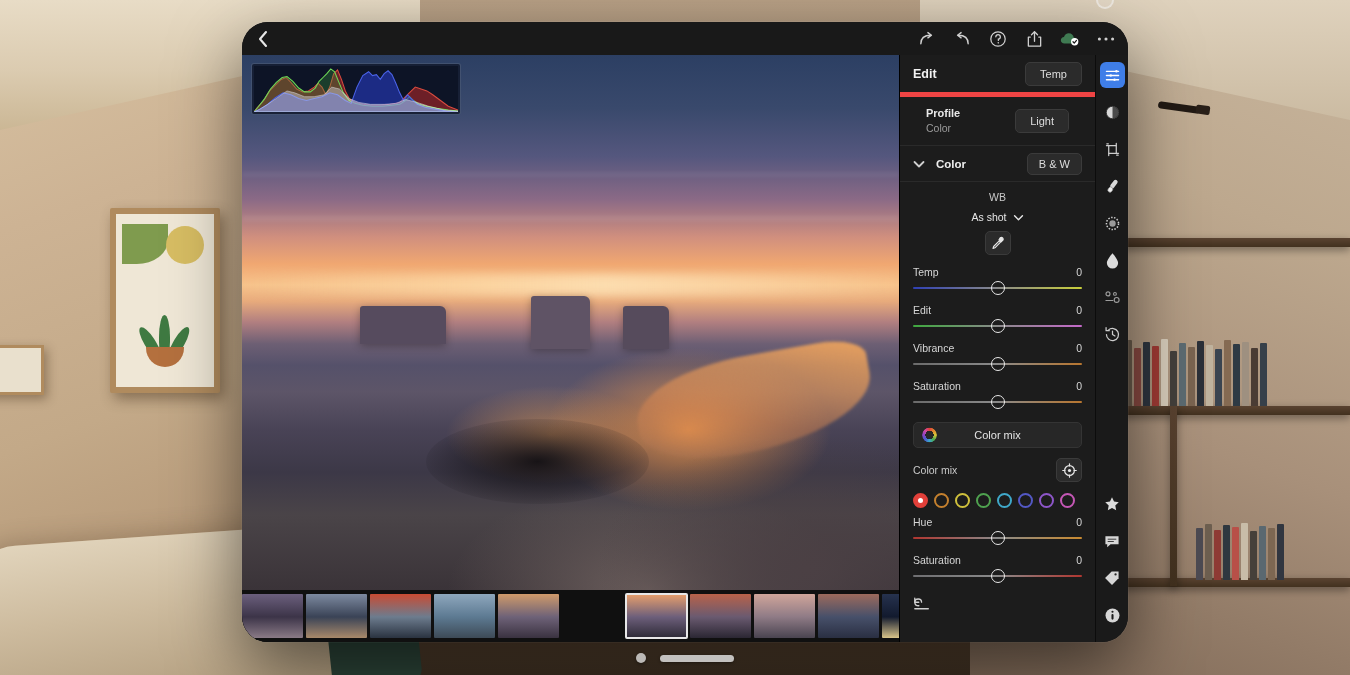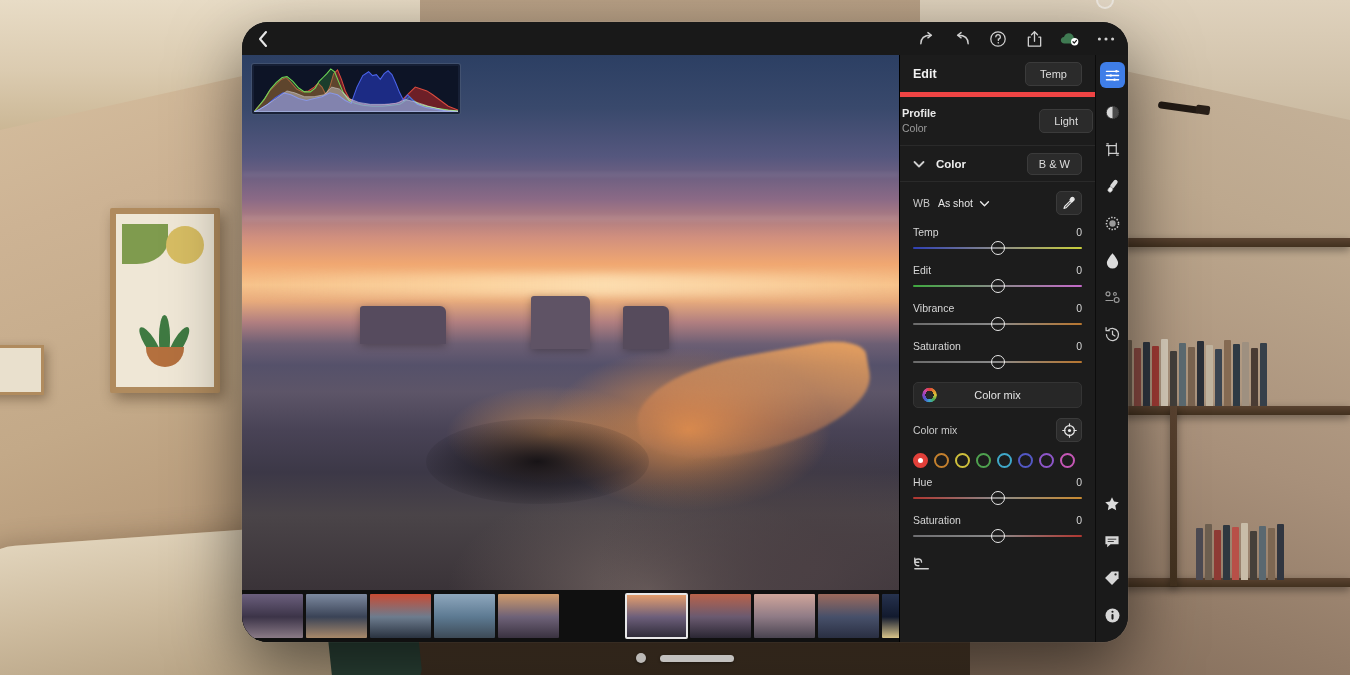--- a/index.html
+++ b/index.html
@@ -239,38 +239,39 @@
     height: 42px; display: flex; align-items: center; justify-content: space-between;
     padding: 0 13px; border-bottom: 5px solid #ef4444;
   }
   .panel-title { color: #f2f2f2; font-size: 12.5px; font-weight: bold; }
   .ghost-btn {
     background: #2b2b2b; color: #ddd; font-size: 11px;
     border: 1px solid #3b3b3b; border-radius: 5px;
     padding: 5px 14px; cursor: pointer;
   }
   .profile-row {
-    padding: 10px 2px 11px; display: flex; align-items: center;
+    padding: 10px 26px 11px; display: flex; align-items: center;
     justify-content: space-between; border-bottom: 1px solid #2a2a2a;
   }
   .profile-label { color: #e9e9e9; font-size: 11px; font-weight: bold; }
   .profile-value { color: #9b9b9b; font-size: 10.5px; margin-top: 3px; }
   .section-row {
     height: 36px; display: flex; align-items: center; gap: 10px;
     padding: 0 13px; border-bottom: 1px solid #2a2a2a; cursor: pointer;
   }
   .section-row.with-btn { justify-content: space-between; }
   .sec-left { display: flex; align-items: center; gap: 11px; }
   .chev { color: #cfcfcf; display: flex; }
   .sec-title { color: #ededed; font-size: 11.5px; font-weight: bold; }
 
   .panel-scroll { flex: 1; overflow: hidden; }
   .wb-row {
     display: flex; align-items: center; gap: 8px;
     padding: 9px 13px 8px;
+    flex-direction: column;
   }
   .wb-label { color: #c9c9c9; font-size: 10.5px; }
   .wb-select {
     display: flex; align-items: center; gap: 6px; color: #e6e6e6;
     font-size: 10.5px; cursor: pointer; flex: 1;
   }
   .eyedrop {
     width: 26px; height: 24px; background: #2b2b2b; border: 1px solid #3b3b3b;
     border-radius: 5px; display: flex; align-items: center; justify-content: center;
     cursor: pointer;

